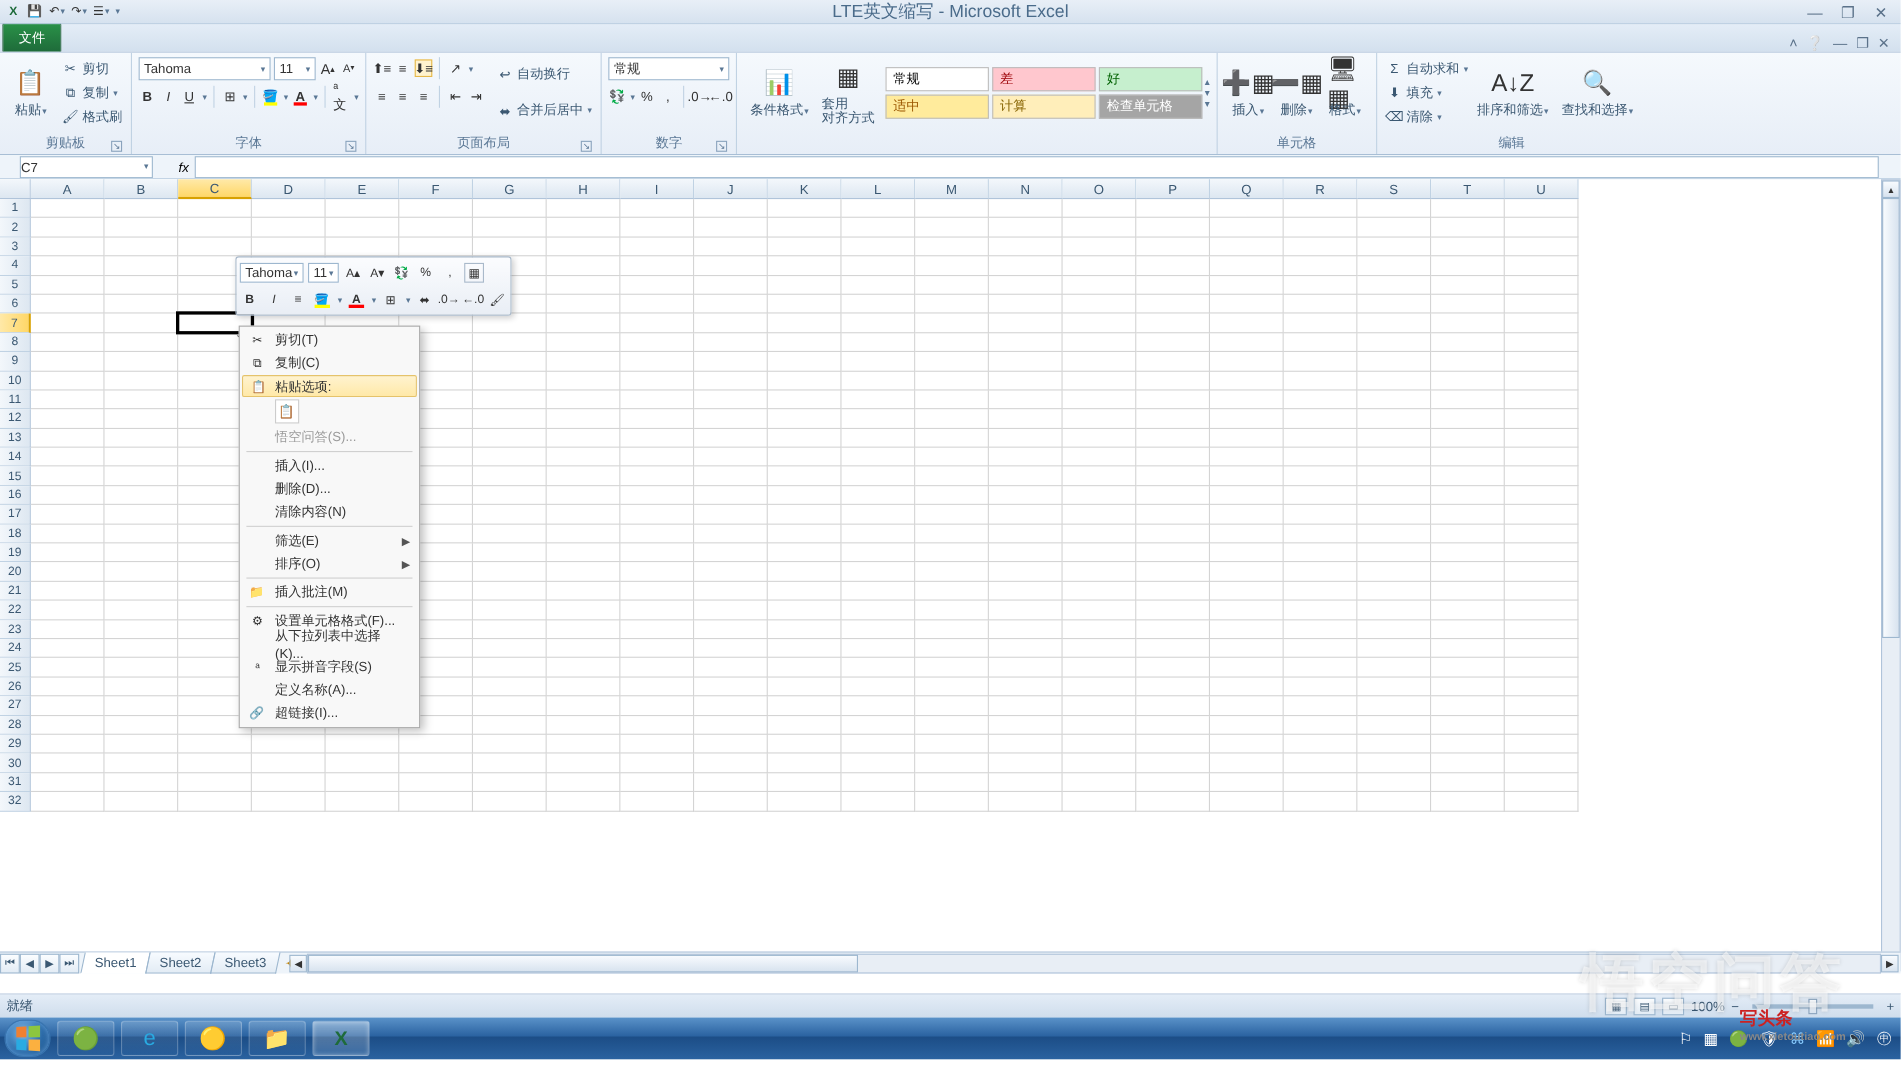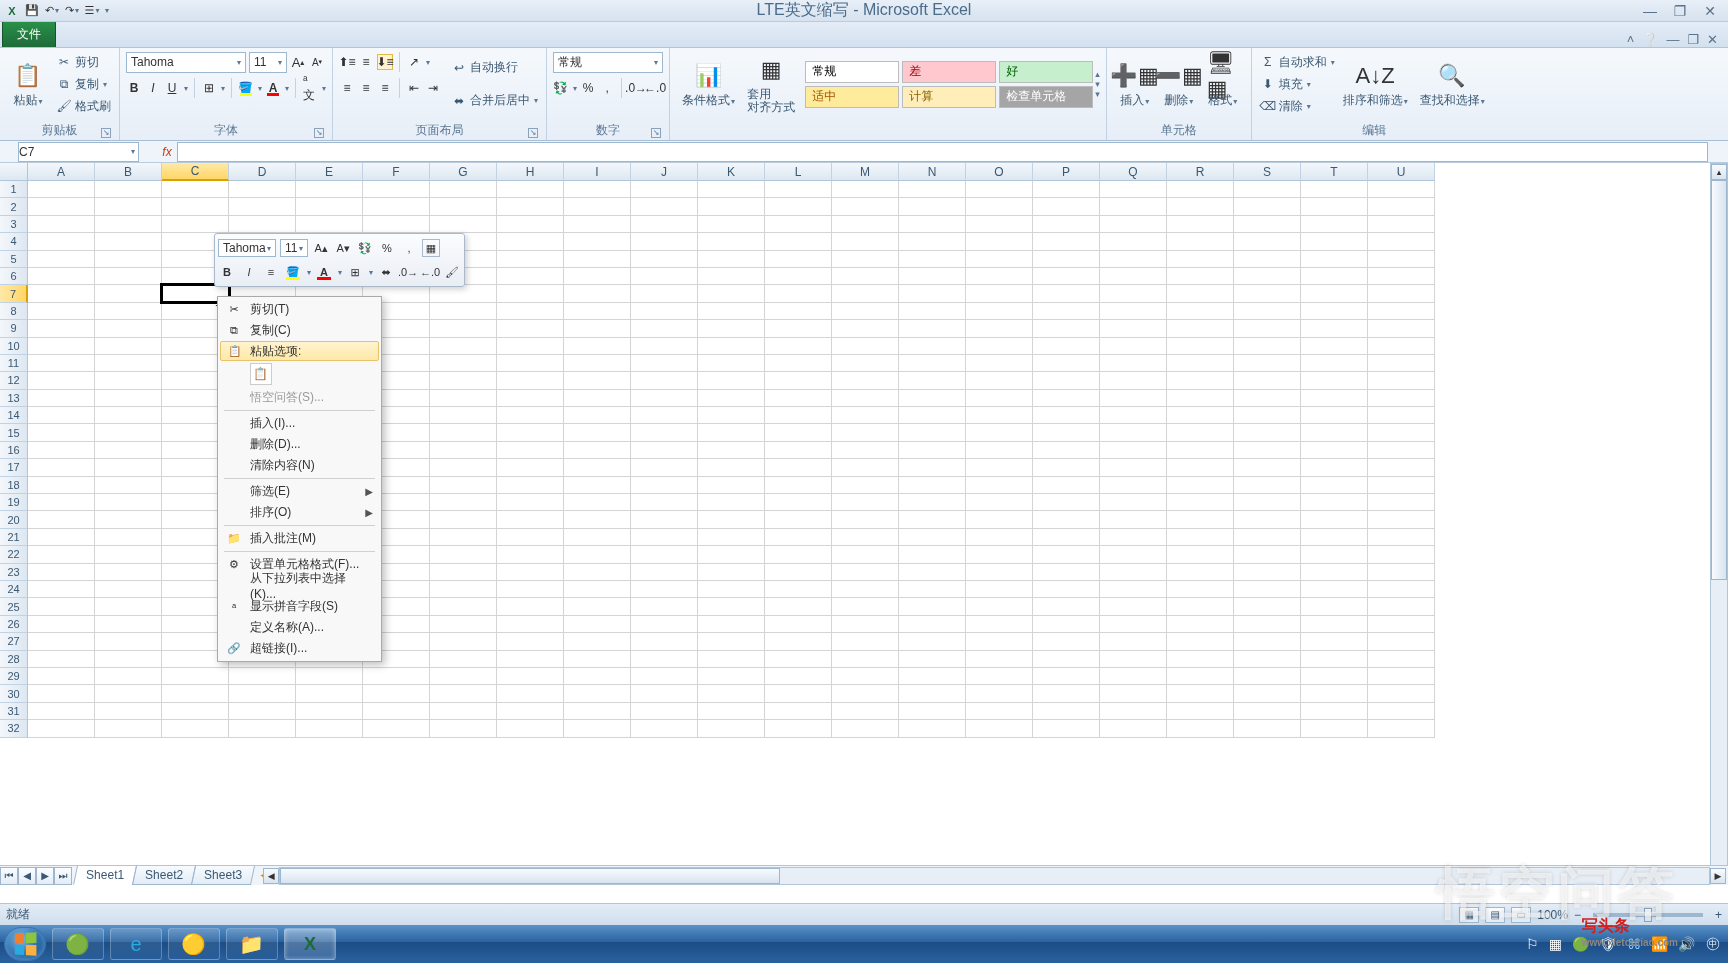--- a/index.html
+++ b/index.html
@@ -33,21 +33,21 @@
 .fontname{border:1px solid #9db7cf;background:#fff;height:21px;width:120px;padding:0 4px;display:flex;align-items:center}
 .fontsize{border:1px solid #9db7cf;background:#fff;height:21px;width:38px;padding:0 4px;display:flex;align-items:center}
 .numfmt{border:1px solid #9db7cf;background:#fff;height:21px;width:110px;padding:0 4px;display:flex;align-items:center}
 .stylecell{width:94px;height:22px;border:1px solid #bcbcbc;display:flex;align-items:center;padding:0 6px;font-size:12px}
 .vsep{width:1px;height:20px;background:#c0d2e3;margin:0 3px}
 .chev{font-size:9px;color:#5a7795}
 
 .fmbar{height:22px;border-bottom:1px solid #b8cce0;background:#eef4fa;display:flex;align-items:center}
 .namebox{width:121px;height:20px;border:1px solid #9db7cf;background:#fff;margin:0 18px;display:flex;align-items:center;justify-content:flex-start;position:relative}
 .namebox .drop{position:absolute;right:3px}
-.fx{width:20px;text-align:center;font-style:italic;color:#c2410c}
+.fx{width:20px;text-align:center;font-style:italic;color:#000000}
 .fmlainput{flex:1;height:20px;border:1px solid #9db7cf;background:#fff;margin-right:20px}
 
 .gridwrap{position:relative;height:740px;background:#fff}
 .corner{position:absolute;left:0;top:0;width:28px;height:18px;background:linear-gradient(#f3f7fb,#dde7f1);border-right:1px solid #b0c4da;border-bottom:1px solid #b0c4da}
 .colheads{position:absolute;left:28px;top:0;height:18px;display:flex}
 .colh{width:67px;height:18px;background:linear-gradient(#f3f7fb,#dde7f1);border-right:1px solid #c0d2e3;border-bottom:1px solid #b0c4da;display:flex;align-items:center;justify-content:center;color:#3b5872;font-size:12px}
 .colh.sel{background:linear-gradient(#ffe9a8,#ffd767);border-bottom:2px solid #d8a100}
 .rowheads{position:absolute;left:0;top:18px;width:28px}
 .rowh{height:17.4px;background:linear-gradient(90deg,#f3f7fb,#dde7f1);border-bottom:1px solid #c0d2e3;border-right:1px solid #b0c4da;display:flex;align-items:center;justify-content:center;color:#3b5872;font-size:11px}
 .rowh.sel{background:linear-gradient(90deg,#ffe9a8,#ffd767);border-right:2px solid #d8a100}

